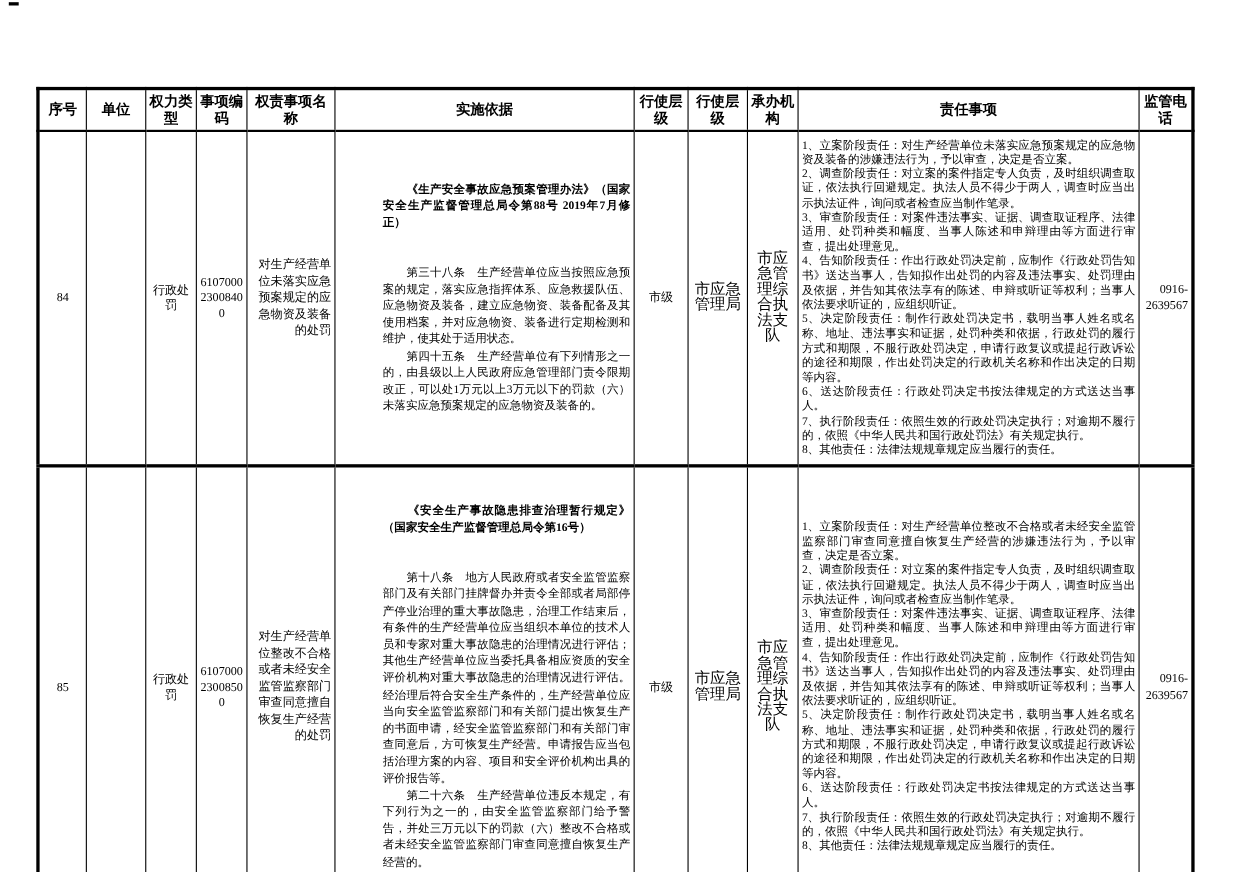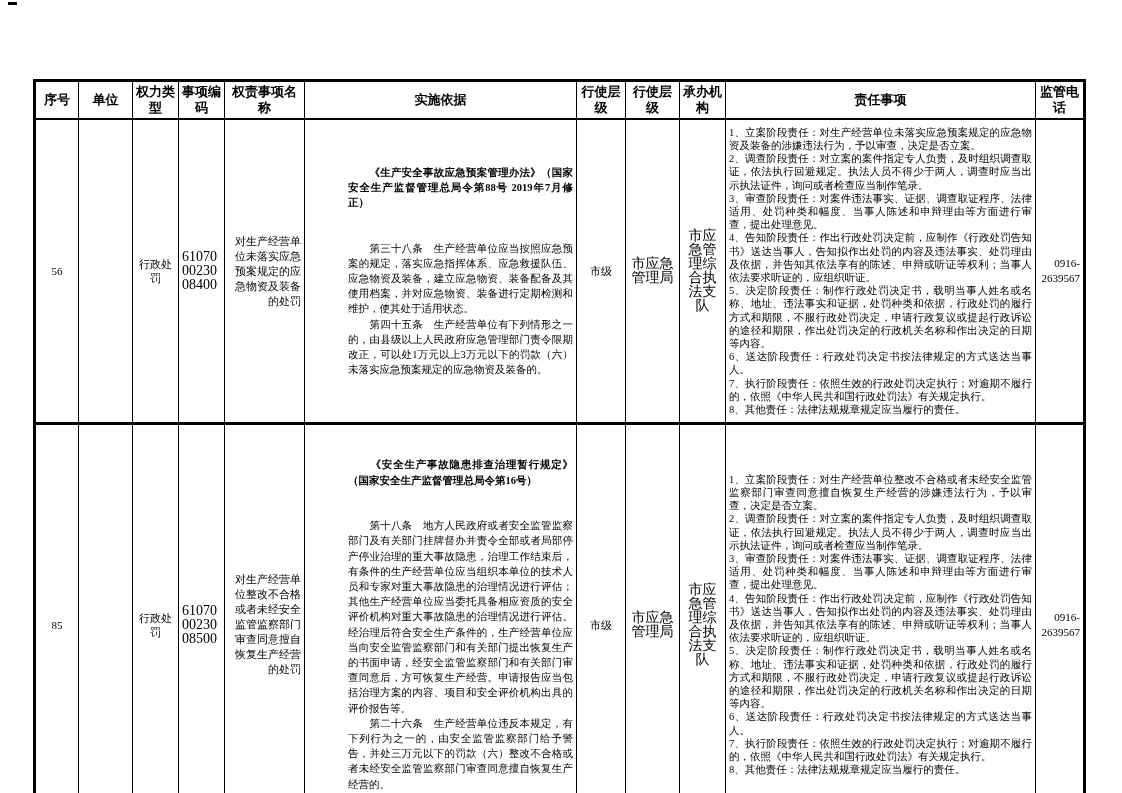--- a/index.html
+++ b/index.html
@@ -19,21 +19,21 @@
     font-family:"Liberation Sans","DejaVu Sans",sans-serif;
     font-weight:bold; font-size:13px; line-height:16px;
     text-align:center; padding:1px 1px;
     border-bottom:2px solid #000; height:34px;
   }
   tr.body-row td { padding:2px 3px; }
   tr.row-84 > td { height:298px; }
   tr.row-85 > td { height:296px; border-top:3px solid #000; }
   td.c { text-align:center; font-size:11px; line-height:14px; }
   td.small-c { text-align:center; font-size:14px; line-height:14px; }
-  td.code-cell { font-size:14px; line-height:14px; word-break:break-all; text-align:left; }
+  td.code-cell { font-size:11px; line-height:14px; word-break:break-all; text-align:center; }
   td.name-cell { font-size:11px; line-height:15px; text-align:right; }
   td.basis-cell { font-size:10.5px; line-height:15.2px; text-align:justify; padding:2px 5px; }
   .basis-wrap { white-space:pre-wrap;margin-left:40px; }
   .basis-title { display:block; font-weight:bold; }
   .basis-body { display:block; }
   td.duties-cell { font-size:10.5px; line-height:13.2px; text-align:justify; padding:2px 3px; }
   .duties-wrap { white-space:pre-wrap; }
   td.phone-cell { text-align:right; font-size:11px; line-height:15px; padding:2px 4px; }
 </style>
 </head>
@@ -66,21 +66,21 @@
         <th>实施依据</th>
         <th>行使层级</th>
         <th>行使层级</th>
         <th>承办机构</th>
         <th>责任事项</th>
         <th>监管电话</th>
       </tr>
     </thead>
     <tbody>
       <tr class="body-row row-84">
-        <td class="c">56</td>
+        <td class="c">84</td>
         <td class="c"></td>
         <td class="c">行政处罚</td>
         <td class="code-cell">610700023008400</td>
         <td class="name-cell">对生产经营单位未落实应急预案规定的应急物资及装备的处罚</td>
         <td class="basis-cell">
           <div class="basis-wrap">
             <span class="basis-title">　　《生产安全事故应急预案管理办法》（国家安全生产监督管理总局令第88号 2019年7月修正）</span>
             <span class="basis-body">　　第三十八条　生产经营单位应当按照应急预案的规定，落实应急指挥体系、应急救援队伍、应急物资及装备，建立应急物资、装备配备及其使用档案，并对应急物资、装备进行定期检测和维护，使其处于适用状态。
 　　第四十五条　生产经营单位有下列情形之一的，由县级以上人民政府应急管理部门责令限期改正，可以处1万元以上3万元以下的罚款（六）未落实应急预案规定的应急物资及装备的。</span>
           </div>

